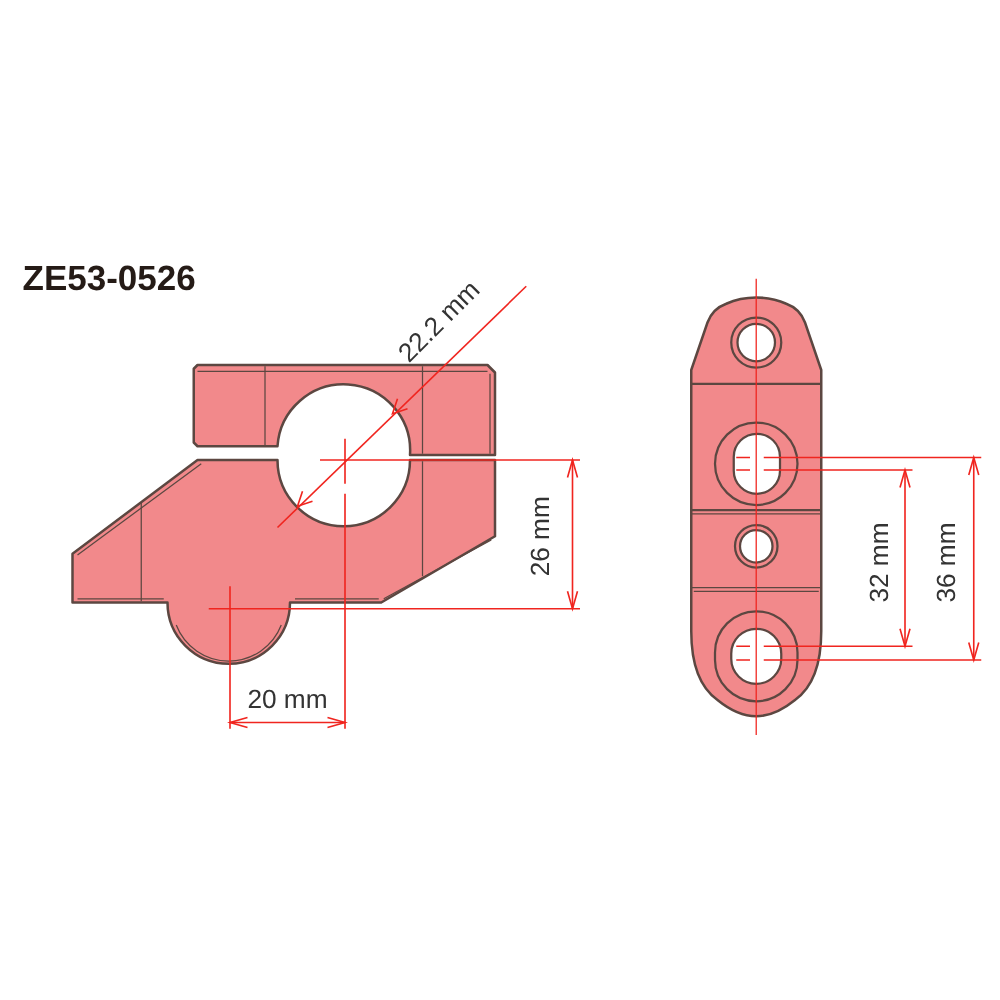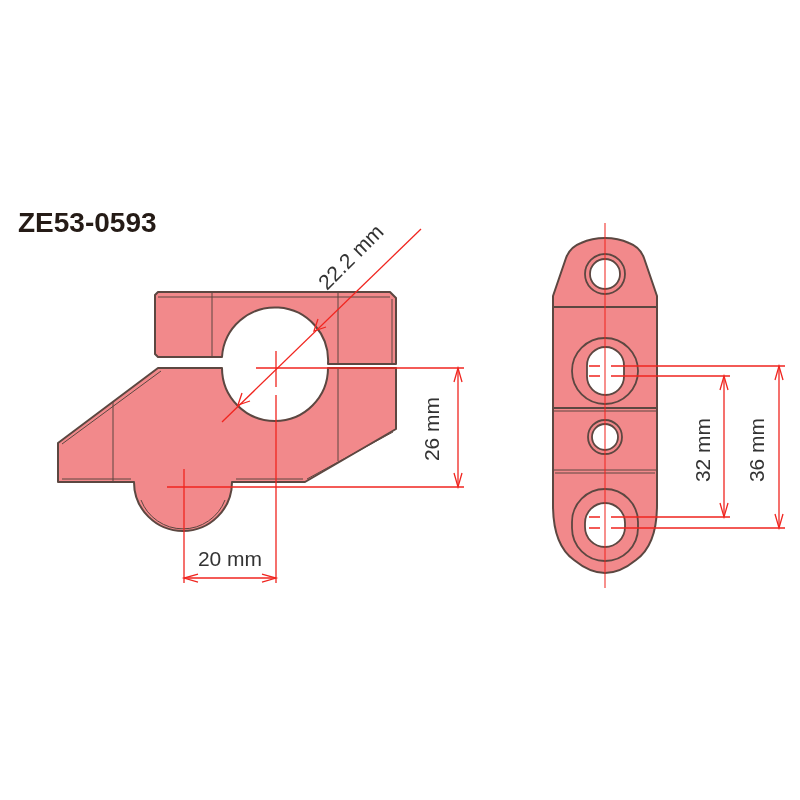--- a/index.html
+++ b/index.html
@@ -15,21 +15,21 @@
   .hole-white{fill:#ffffff;stroke:var(--outline,#5c4741);stroke-width:1.8;}
   .red-line{fill:none;stroke:var(--dimension-red,#f0251f);stroke-width:1.3;}
   .red-center{fill:none;stroke:var(--dimension-red,#f0251f);stroke-width:1.2;opacity:.85;}
   text.dim{font-family:"Liberation Sans",sans-serif;font-size:21px;fill:var(--text-dark,#333333);}
 </style>
 </head>
 <body>
 
 <div class="canvas">
 
-  <div class="title">ZE53-0593</div>
+  <div class="title">ZE53-0526</div>
 
   <svg width="800" height="800" viewBox="0 0 800 800">
 
     <g>
 
       <path class="part" d="M158,292 L390,292 L396,298 L396,364 L328,364 A53,53 0 0 0 222,357 L158,357 L155,354 L155,295 Z"></path>
 
       <path class="part" d="M158,368 L222,368 A53,53 0 0 0 328,368 L396,368 L396,429 L305,482 L232,482 A49,49 0 0 1 134,482 L58,482 L58,443 Z"></path>
 
       <g>

